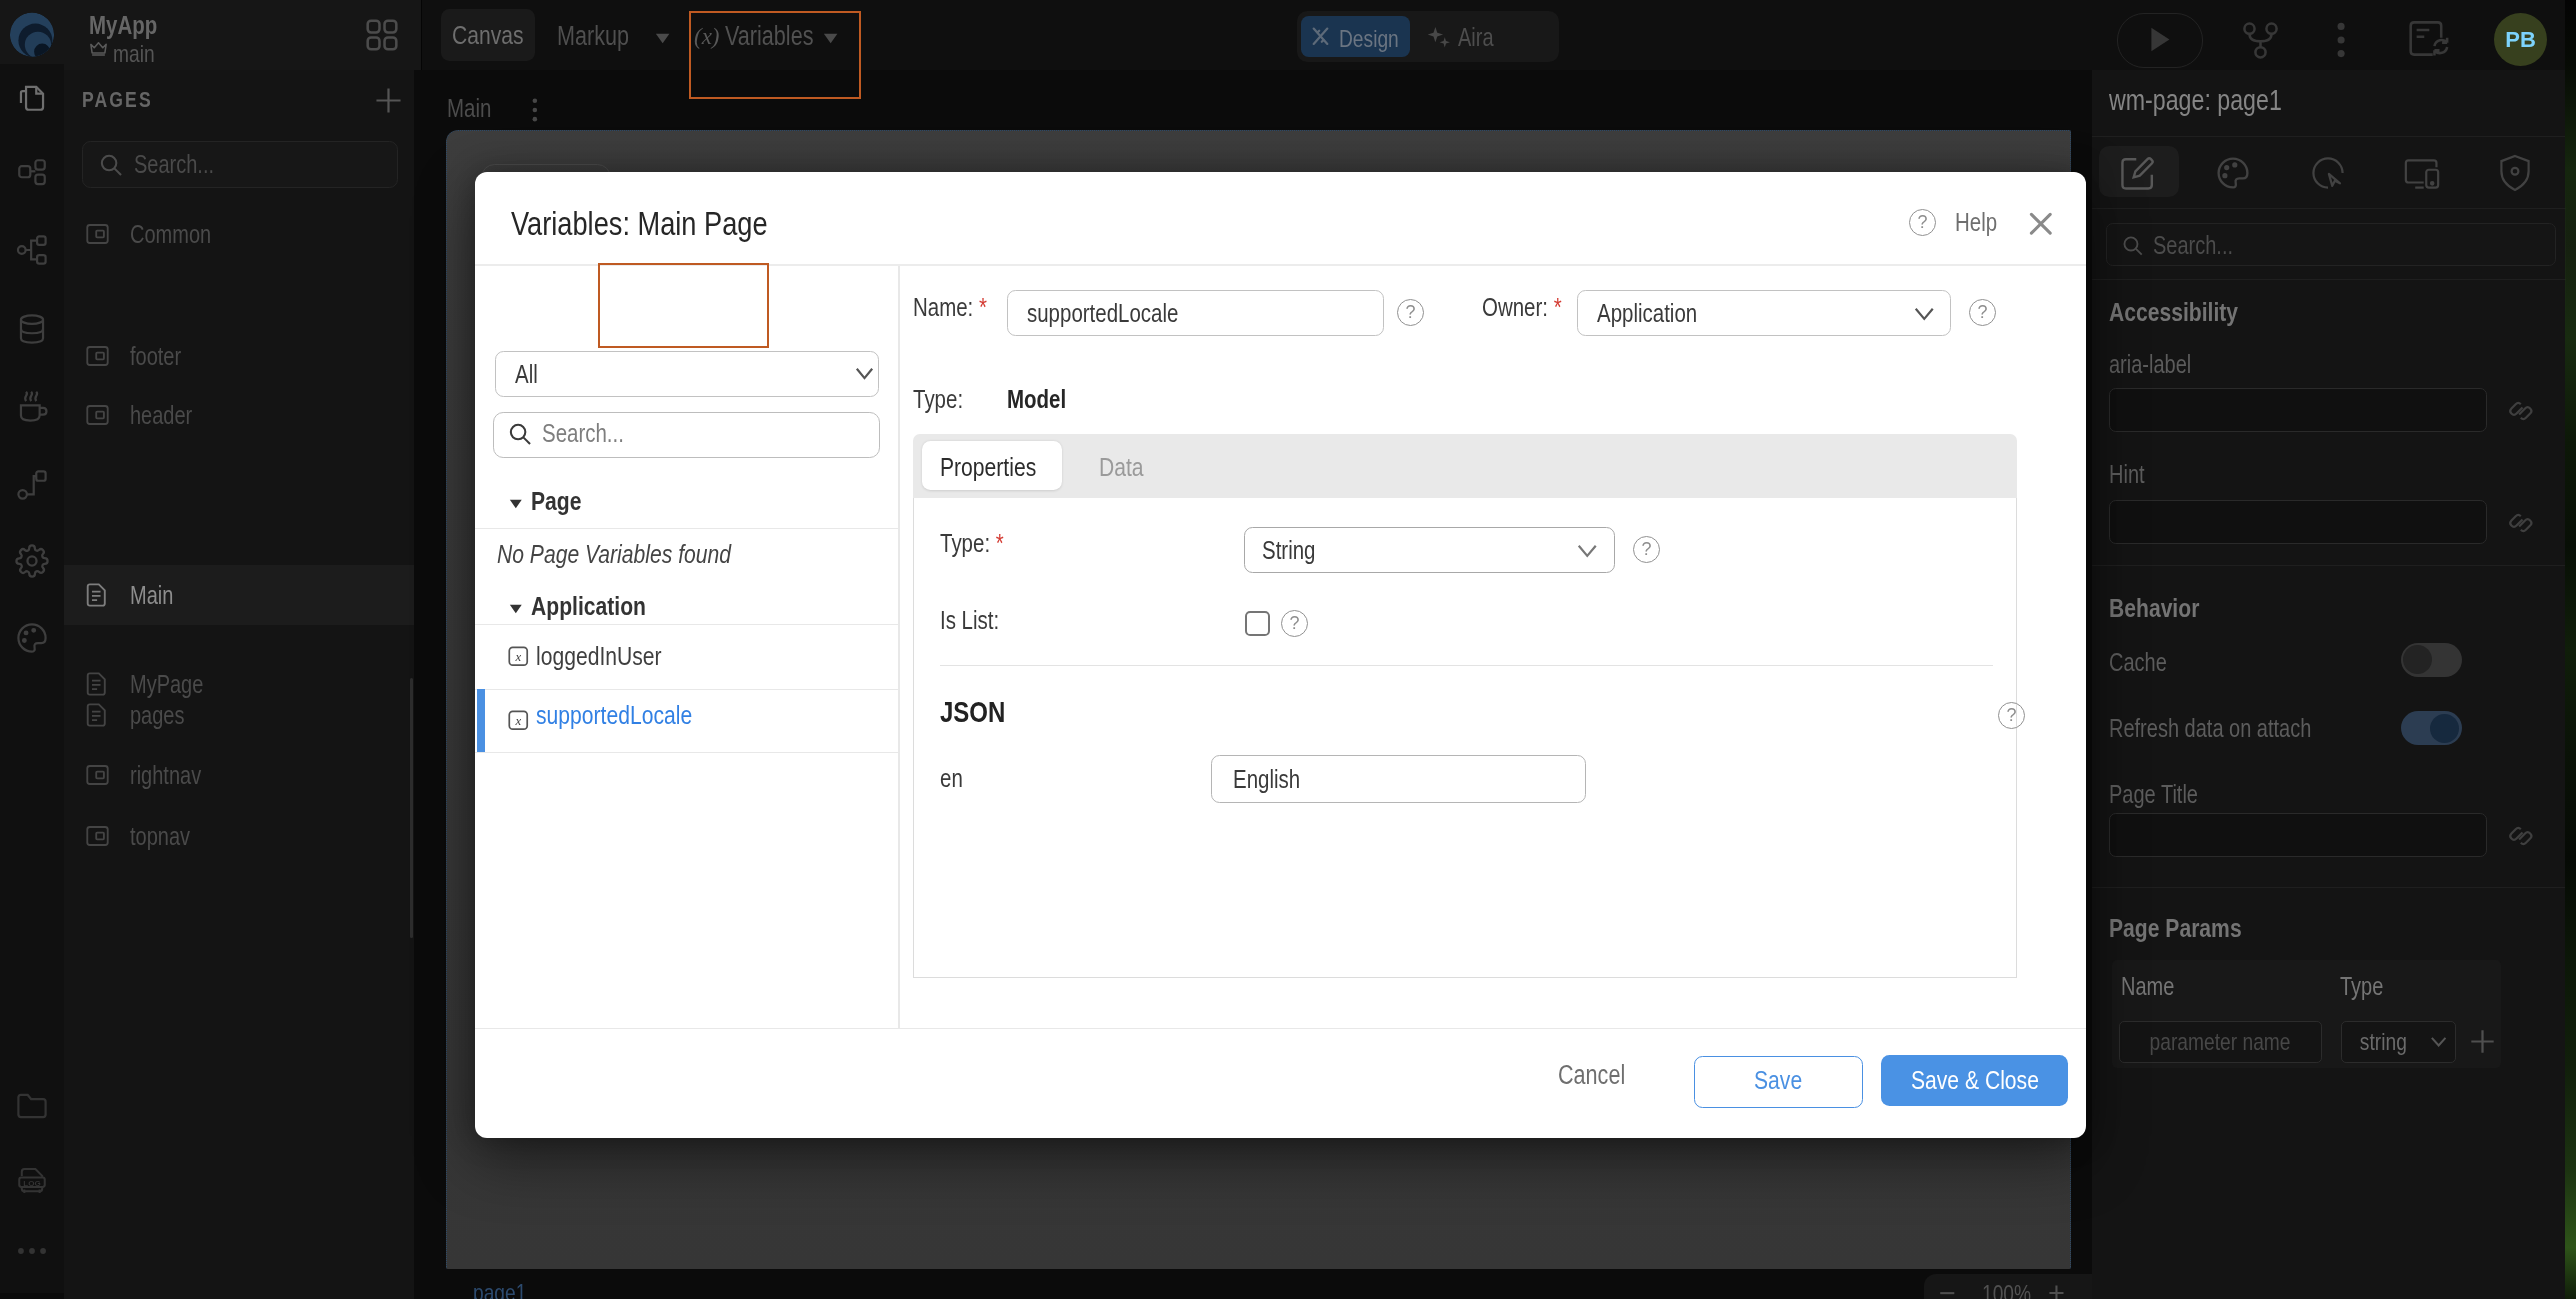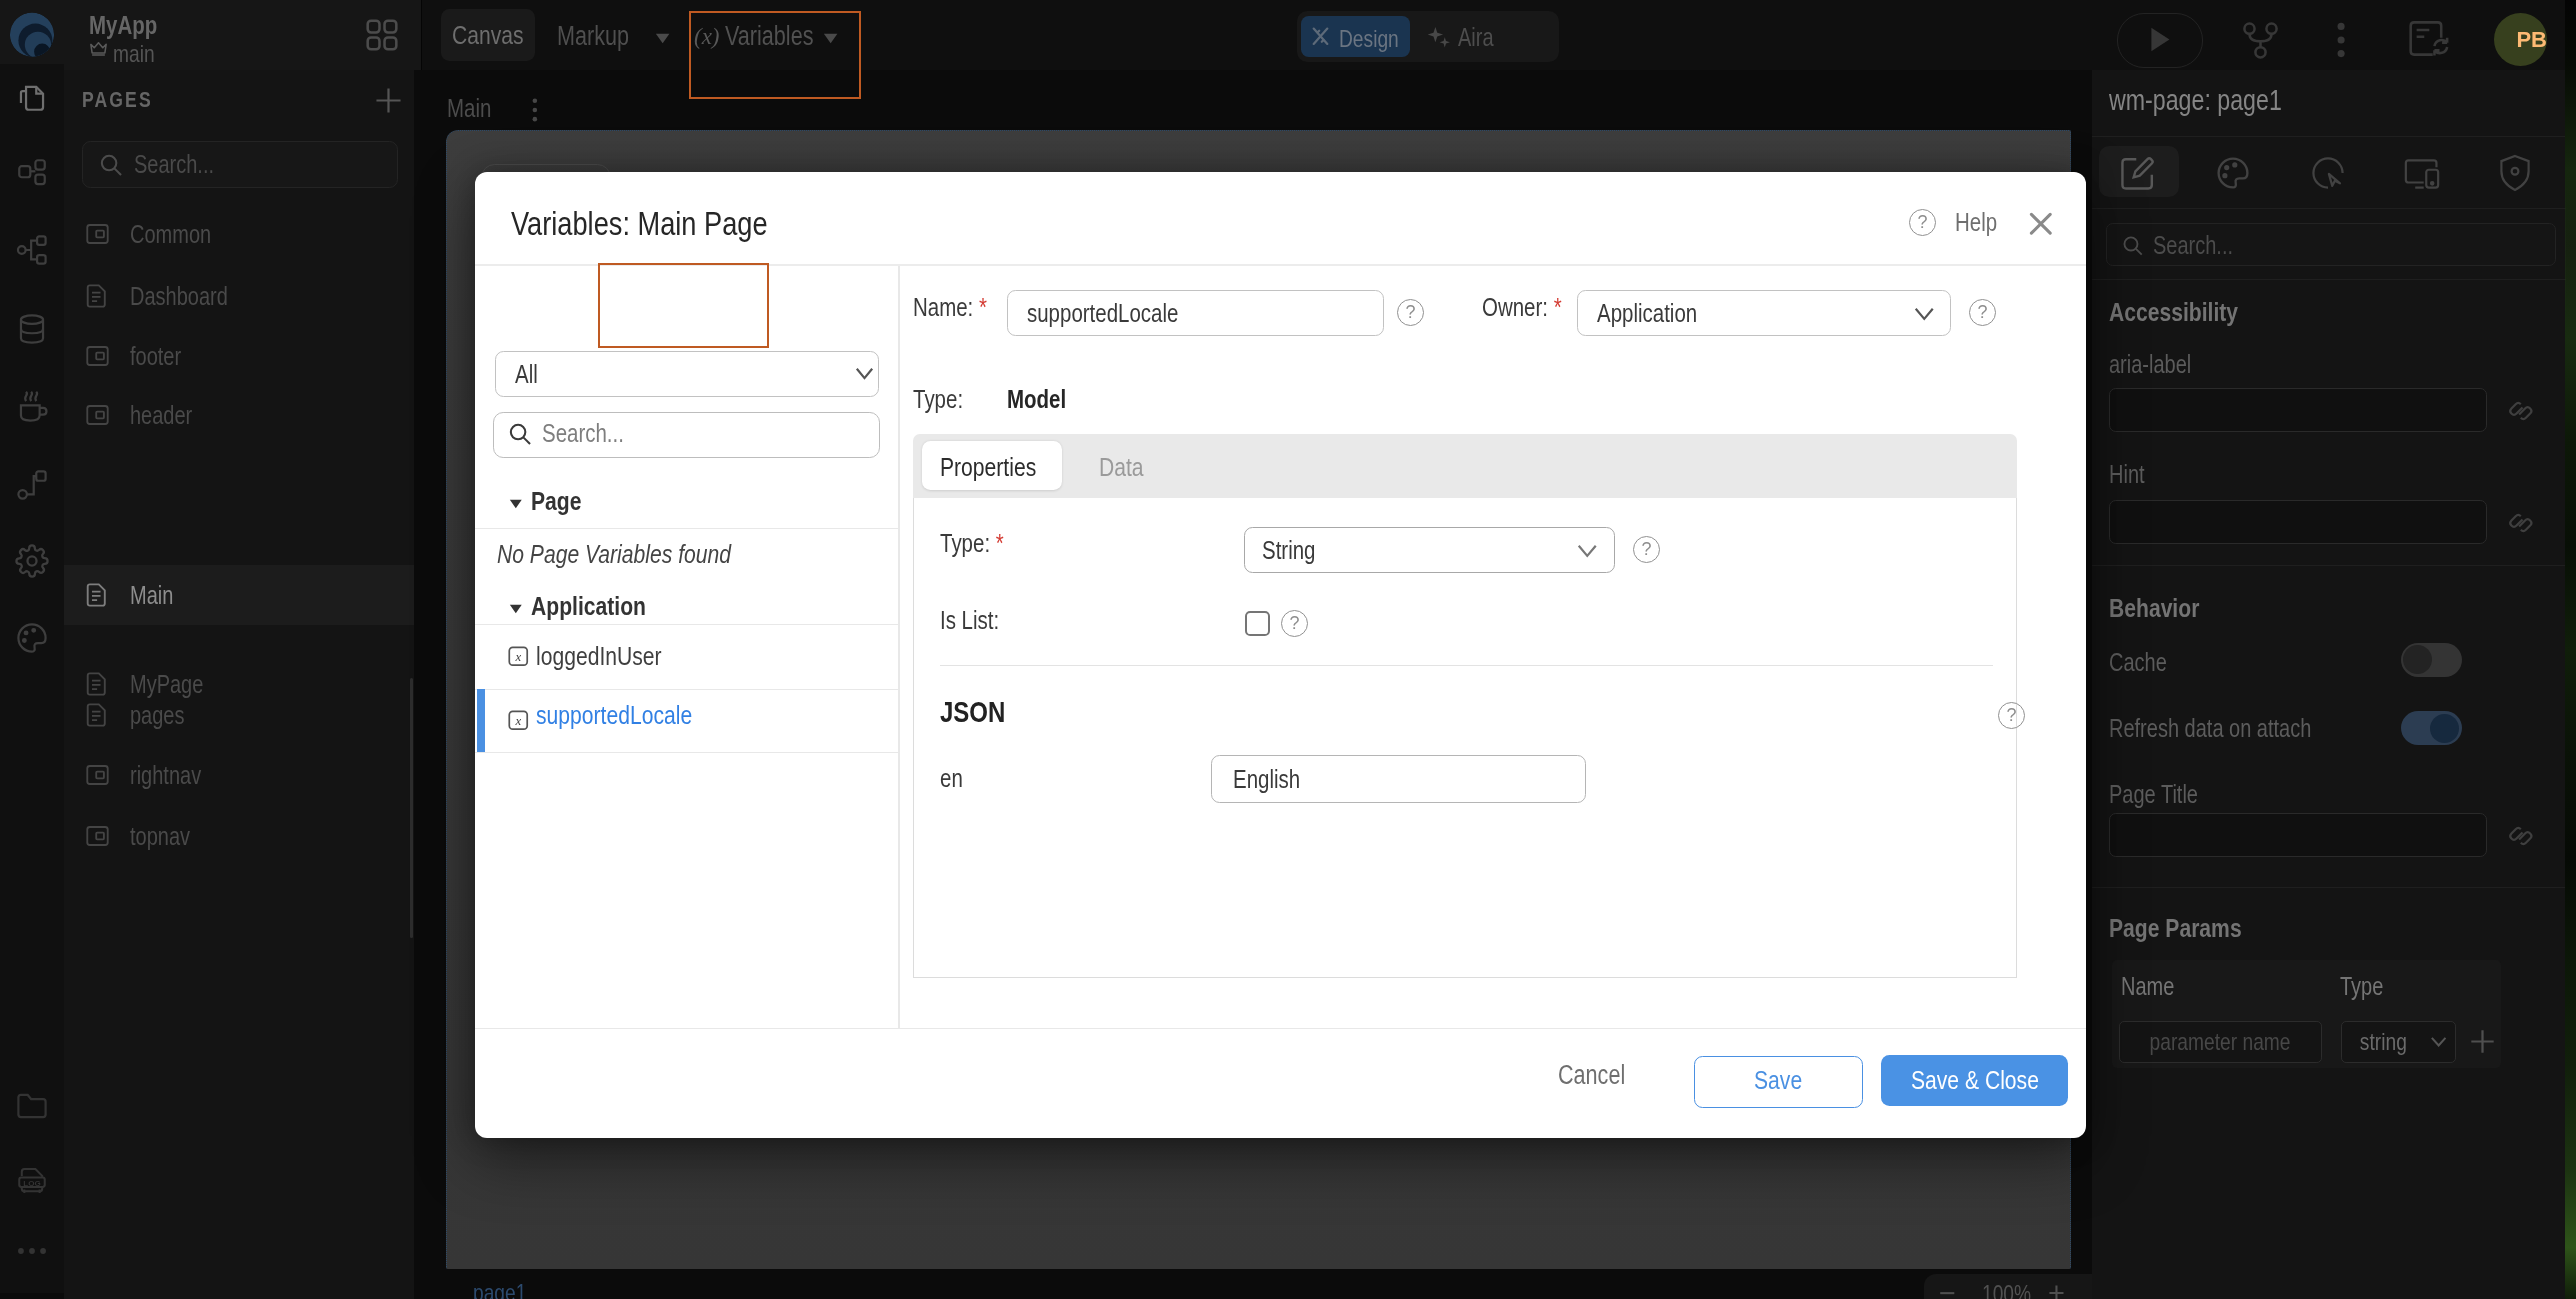--- a/index.html
+++ b/index.html
@@ -124,21 +124,21 @@
       </g>
   </svg>
   <svg class="abs" style="left:2407px;top:19px;" width="43" height="39" viewBox="0 0 50 46">
     <g fill="none" stroke="#373737" stroke-width="3">
       <path d="M30 42 L8 42 Q4 42 4 38 L4 8 Q4 4 8 4 L36 4 Q40 4 40 8 L40 22"></path>
       <path d="M11 13 L26 13 M11 21 L20 21"></path>
       <path d="M32 32 A8.5 8.5 0 0 1 47 28 M47 28 L47 22 M47 28 L41 28"></path>
       <path d="M47 35 A8.5 8.5 0 0 1 32 39 M32 39 L32 45 M32 39 L38 39" transform="translate(0,-2)"></path>
     </g>
   </svg>
-  <div class="abs" style="left:2494px;top:12.8px;width:53px;height:53px;border-radius:50%;background:#37401e;color:#fdba74;font-size:22px;font-weight:bold;text-align:right;line-height:53px;">PB</div>
+  <div class="abs" style="left:2494px;top:12.8px;width:53px;height:53px;border-radius:50%;background:#37401e;color:#7dd3fc;font-size:22px;font-weight:bold;text-align:center;line-height:53px;">PB</div>
 </div>
 <div id="rail">
 
   <svg class="ric" style="top:16px;" viewBox="0 0 40 40">
       <g fill="none" stroke="#6f6f6f" stroke-width="2.6">
     <path d="M13 8 L25 8 L33 16 L33 32 Q33 35 30 35 L16 35 Q13 35 13 32 Z"></path>
         <path d="M25 8 L25 16 L33 16"></path>
     <path d="M13 13 L9 13 Q7 13 7 15 L7 27"></path>
       </g>
     </svg>
@@ -240,29 +240,20 @@
     </svg>
   <div class="abs cx" style="left:70px;top:80px;font-size:25px;color:#4a4a4a;">Search...</div>
   <div class="prow" style="top:134px;">
     <svg width="23" height="20.5" viewBox="0 0 27 24">
         <g fill="none" stroke="#444444" stroke-width="2.2">
           <rect x="1.5" y="1.5" width="24" height="21" rx="3"></rect>
           <rect x="12" y="8" width="9" height="8" rx="1"></rect>
         </g>
       </svg>
     <div class="ptxt">Common</div>
-  </div>
-  <div class="prow" style="top:196px;">
-    <svg width="20.5" height="24" viewBox="0 0 24 28">
-        <g fill="none" stroke="#444444" stroke-width="2.2">
-          <path d="M2 4 Q2 1.5 4.5 1.5 L15 1.5 L22 8.5 L22 24 Q22 26.5 19.5 26.5 L4.5 26.5 Q2 26.5 2 24 Z"></path>
-          <path d="M7 10 L17 10 M7 15 L17 15 M7 20 L13 20"></path>
-        </g>
-      </svg>
-    <div class="ptxt">Dashboard</div>
   </div>
   <div class="prow" style="top:256px;">
     <svg width="23" height="20.5" viewBox="0 0 27 24">
         <g fill="none" stroke="#444444" stroke-width="2.2">
           <rect x="1.5" y="1.5" width="24" height="21" rx="3"></rect>
           <rect x="12" y="8" width="9" height="8" rx="1"></rect>
         </g>
       </svg>
     <div class="ptxt">footer</div>
   </div>

